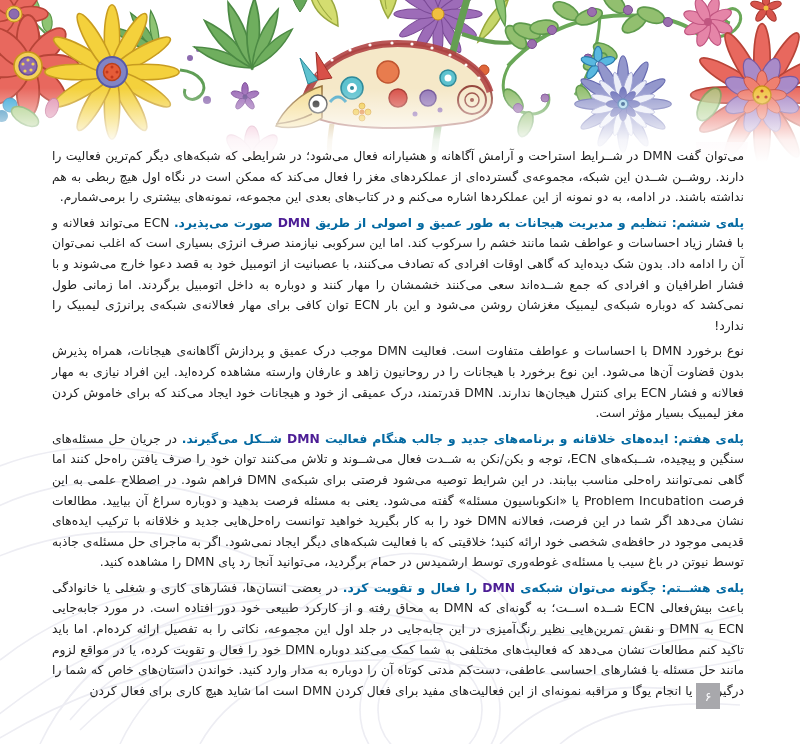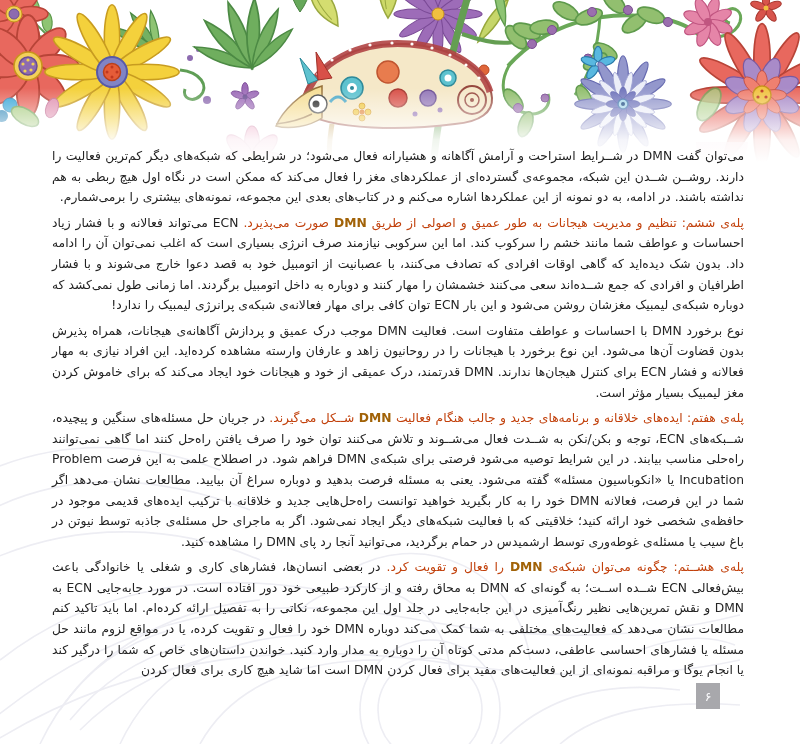--- a/index.html
+++ b/index.html
@@ -4,22 +4,22 @@
 <style>
   html,body{margin:0;padding:0;background:#fff;}
   .page{position:relative;width:800px;height:744px;background:#ffffff;overflow:hidden;
         font-family:"DejaVu Sans",sans-serif;}
   .header-art{position:absolute;top:0;left:0;width:800px;height:162px;display:block;}
   .watermark{position:absolute;left:0;top:410px;width:740px;height:334px;z-index:0;pointer-events:none;}
   .content{position:absolute;top:146px;right:56px;left:52px;z-index:1;
            direction:rtl;text-align:justify;color:#232323;
            font-size:12.3px;line-height:20.6px;}
   .content p{margin:0 0 5px 0;}
-  .step-heading{color:#c2410c;font-weight:normal;}
-  .accent{color:#a16207;font-weight:bold;}
+  .step-heading{color:#0369a1;font-weight:bold;}
+  .accent{color:#4c1d95;font-weight:bold;}
   .page-badge{position:absolute;left:696px;top:683px;width:24px;height:26px;z-index:2;
               background:#a8a8ac;color:#fbfbfd;font-size:12.5px;
               display:flex;align-items:center;justify-content:center;}
 </style>
 </head>
 <body>
 
 <div class="page">
 
   <svg class="header-art" viewBox="0 0 800 162" aria-hidden="true">

